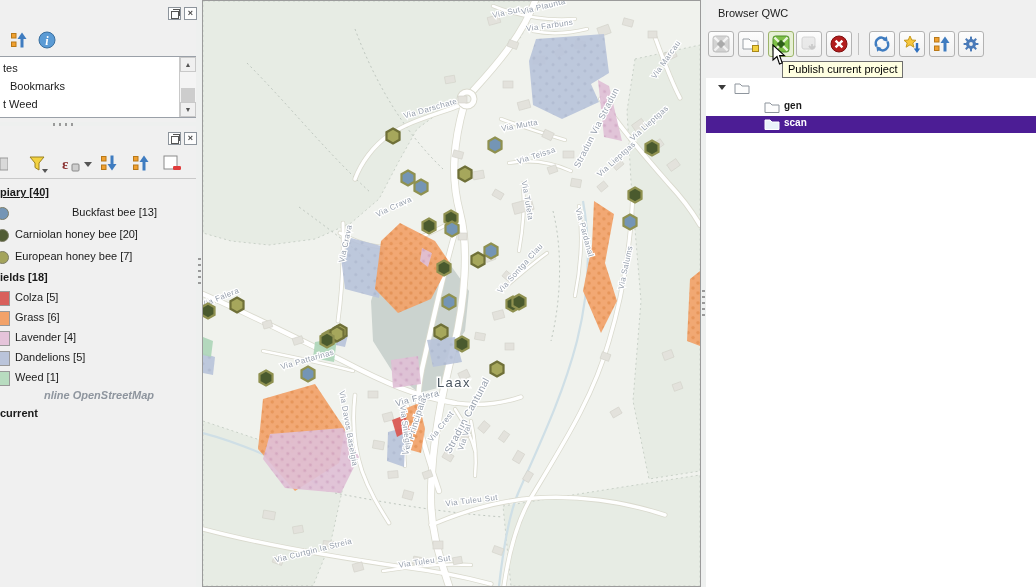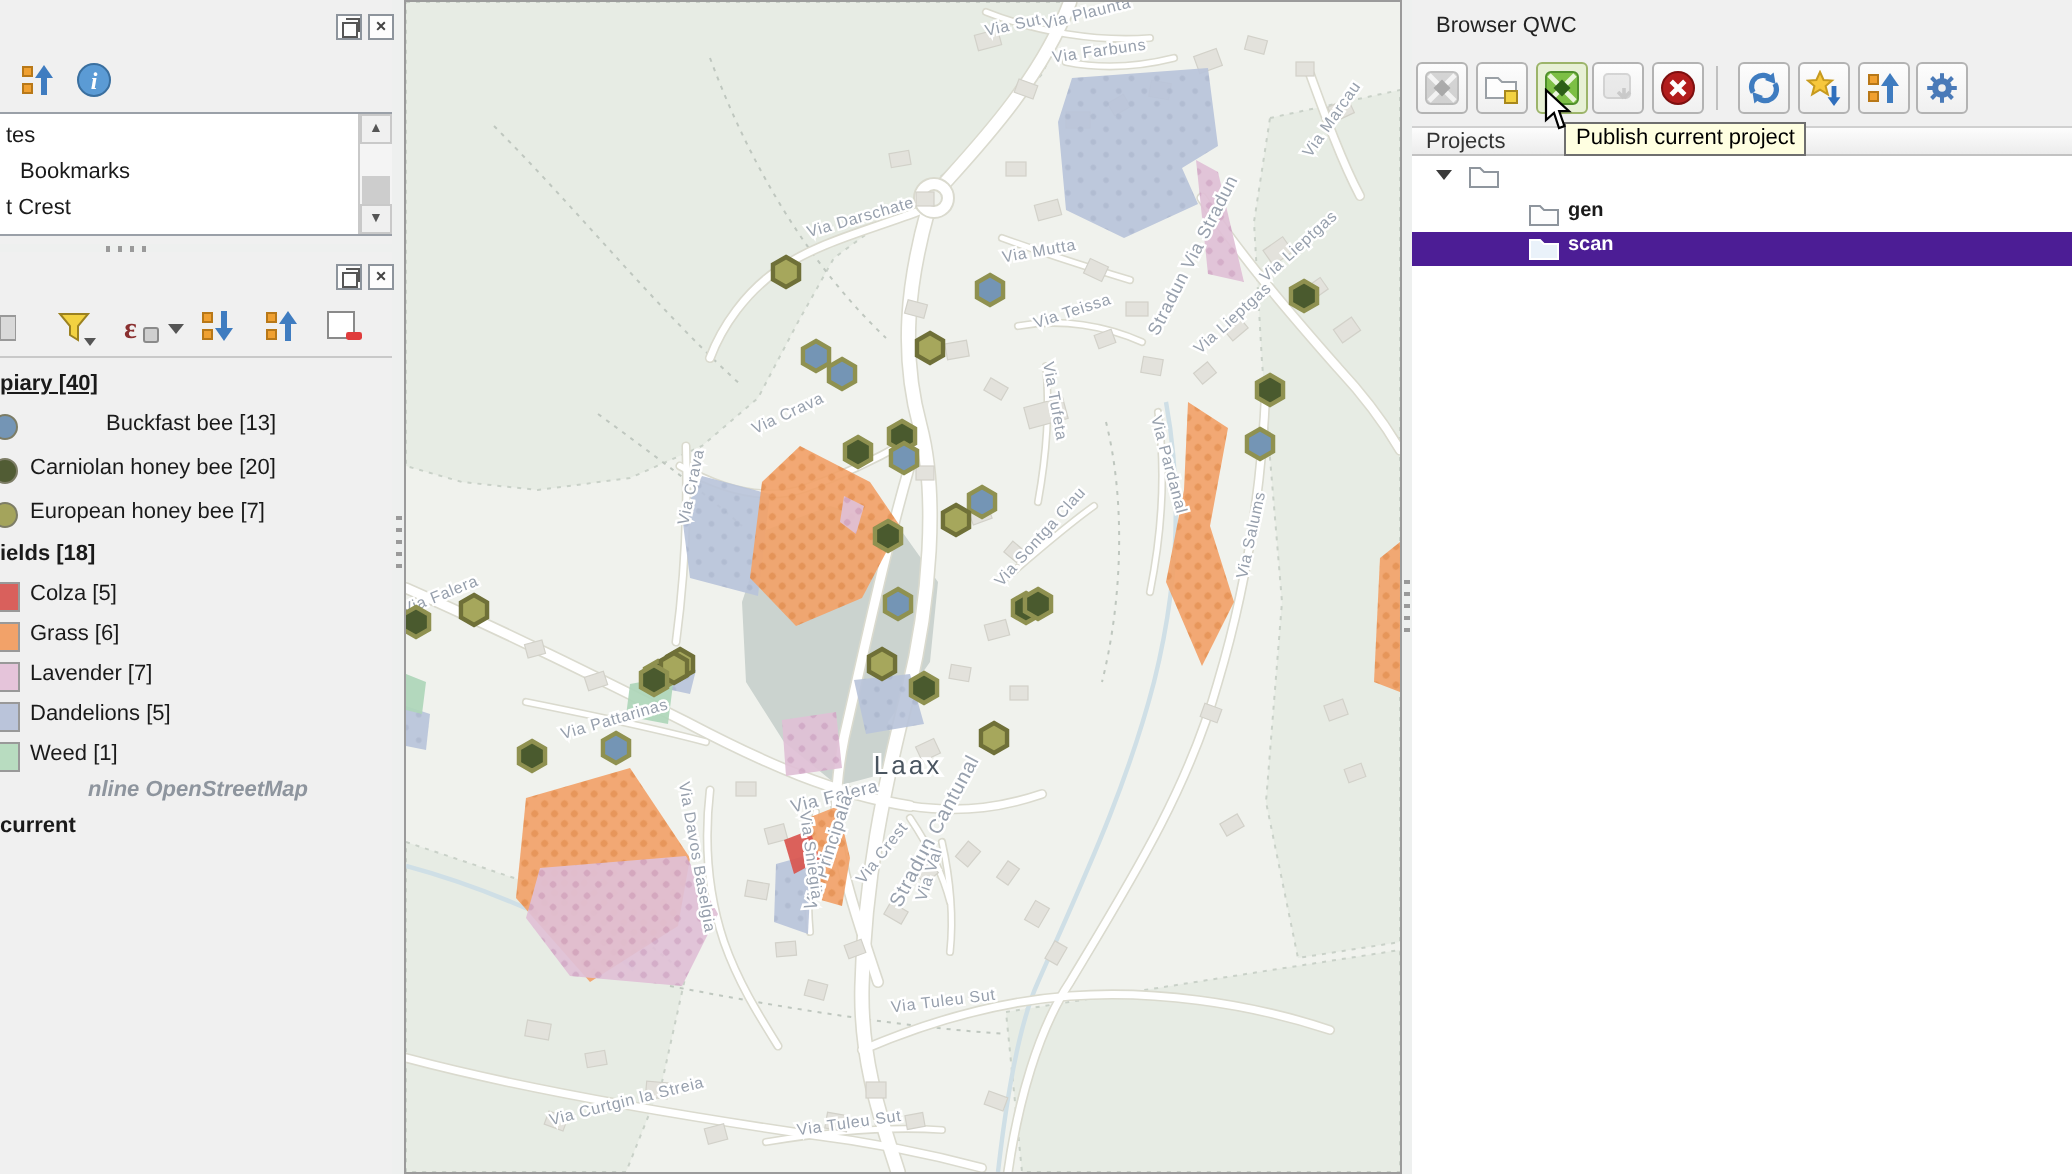--- a/index.html
+++ b/index.html
@@ -78,21 +78,21 @@
           <path d="M12,16.5 V7.5" stroke="#3f7cc0" stroke-width="3"></path>
           <polygon points="12,1.5 7.5,8 16.5,8" fill="#3f7cc0"></polygon>
         </svg></span>
     <span class="ticon" style="left:38px;top:31px;" id="ic-info"><svg width="18" height="18" viewBox="0 0 18 18">
           <circle cx="9" cy="9" r="8" fill="#5b9bd5" stroke="#3a6f9f"></circle>
           <text x="9" y="13.5" text-anchor="middle" font-family="Liberation Serif,serif" font-size="12" font-style="italic" font-weight="bold" fill="#fff">i</text>
         </svg></span>
     <div class="listbox" style="left:-2px;top:56px;width:198px;height:62px;" id="fav-list">
         <div class="lb-item" style="left: 4px; top: 5px;">tes</div>
         <div class="lb-item" style="left: 11px; top: 23px;">Bookmarks</div>
-        <div class="lb-item" style="left: 4px; top: 41px;">t Crest</div>
+        <div class="lb-item" style="left: 4px; top: 41px;">t Weed</div>
       </div>
     <div class="sb" style="left:179px;top:57px;width:17px;height:60px;">
       <div class="sb-btn" style="top:0;">▲</div>
       <div class="sb-thumb" style="top:31px;height:14px;"></div>
       <div class="sb-btn" style="bottom:0;">▼</div>
     </div>
   </section>
 
   <div class="split-dots-h" style="left:53px;top:123px;width:24px;"></div>
 
@@ -129,21 +129,21 @@
     <span class="ticon" style="left:162px;top:28px;" id="ic-remove"><svg width="20" height="20" viewBox="0 0 20 20">
           <rect x="2" y="2" width="13" height="13" fill="#fff" stroke="#8a8a8a"></rect>
           <rect x="11" y="12" width="8" height="4" rx="1.2" fill="#e03c3c"></rect>
         </svg></span>
     <div id="legend" style="position:absolute;left:0;top:52px;width:196px;height:409px;background:#f0f0f0;border-top:1px solid #c9c9c9;">
         <div class="leg-row" style="top: 7px;">
           <span class="leg-label" style="left:0px;font-weight:bold;color:#1a1a1a;text-decoration:underline;">piary [40]</span>
         </div>
         <div class="leg-row" style="top: 27px;">
           <span class="leg-swatch-circle" style="left:-4px;background:#7495b5;"></span>
-          <span class="leg-label" style="left:11px;padding-left:42px;">Buckfast bee [13]</span>
+          <span class="leg-label" style="left:30px;padding-left:42px;">Buckfast bee [13]</span>
         </div>
         <div class="leg-row" style="top: 49px;">
           <span class="leg-swatch-circle" style="left:-4px;background:#515c34;"></span>
           <span class="leg-label" style="left:15px;">Carniolan honey bee [20]</span>
         </div>
         <div class="leg-row" style="top: 71px;">
           <span class="leg-swatch-circle" style="left:-4px;background:#a4a45c;"></span>
           <span class="leg-label" style="left:15px;">European honey bee [7]</span>
         </div>
         <div class="leg-row" style="top: 92px;">
@@ -152,21 +152,21 @@
         <div class="leg-row" style="top: 112px;">
           <span class="leg-swatch-rect" style="left:-5px;background:#d9605c;"></span>
           <span class="leg-label" style="left:15px;">Colza [5]</span>
         </div>
         <div class="leg-row" style="top: 132px;">
           <span class="leg-swatch-rect" style="left:-5px;background:#f2a269;"></span>
           <span class="leg-label" style="left:15px;">Grass [6]</span>
         </div>
         <div class="leg-row" style="top: 152px;">
           <span class="leg-swatch-rect" style="left:-5px;background:#e5c4da;"></span>
-          <span class="leg-label" style="left:15px;">Lavender [7]</span>
+          <span class="leg-label" style="left:15px;">Lavender [4]</span>
         </div>
         <div class="leg-row" style="top: 172px;">
           <span class="leg-swatch-rect" style="left:-5px;background:#bac4da;"></span>
           <span class="leg-label" style="left:15px;">Dandelions [5]</span>
         </div>
         <div class="leg-row" style="top: 192px;">
           <span class="leg-swatch-rect" style="left:-5px;background:#b8dcc0;"></span>
           <span class="leg-label" style="left:15px;">Weed [1]</span>
         </div>
         <div class="leg-row" style="top: 210px;">
@@ -492,22 +492,19 @@
             </svg></span>
           <span class="lbl" style="left:78px;">gen</span>
         </div>
         <div class="qrow bold sel" style="top: 38px;">
           <span class="ricon" style="left:58px;"><svg width="16" height="14" viewBox="0 0 16 14">
               <path d="M1,3 L6,3 L8,5 L15,5 L15,12.5 L1,12.5 Z" fill="#eaf2fa" stroke="#fff"></path>
             </svg></span>
           <span class="lbl" style="left:78px;">scan</span>
         </div>
       </div>
-    <div id="projects-header">
-      <span>Projects</span>
-    </div>
     <div id="qwc-tooltip">Publish current project</div>
     <svg id="cursor" width="16" height="22" viewBox="0 0 16 22">
       <path d="M1,1 L1,16 L5,12.5 L7.5,20 L10.2,19 L7.6,11.6 L12.5,11.6 Z" fill="#fff" stroke="#000" stroke-width="1.1"></path>
     </svg>
   </section>
 
 </div>
 
 </body></html>

